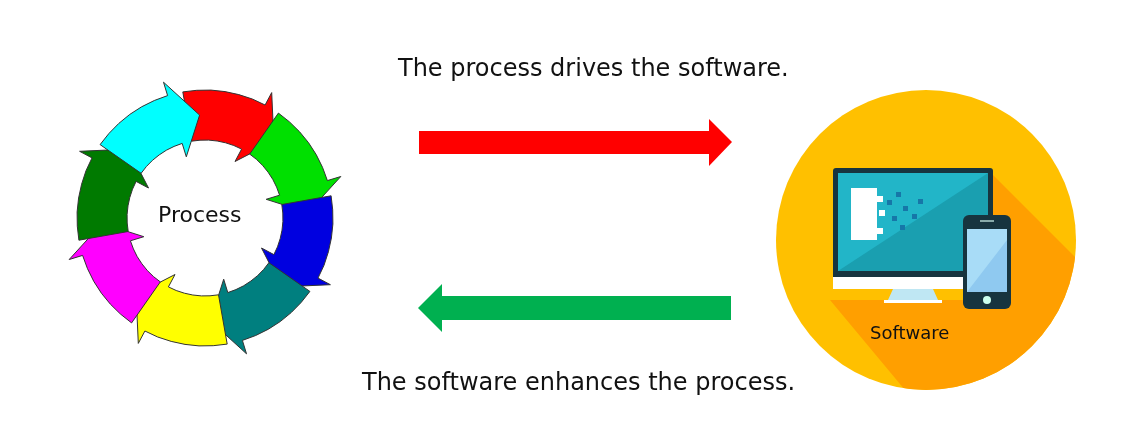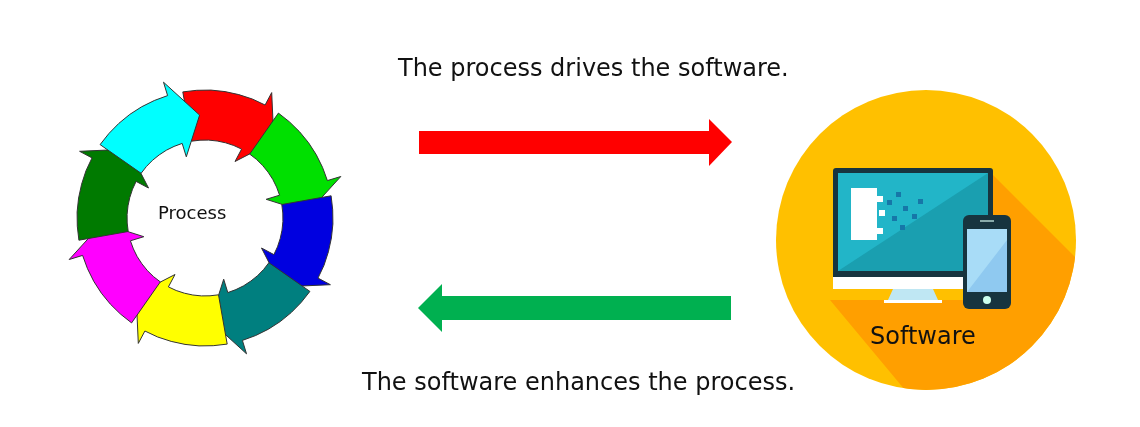--- a/index.html
+++ b/index.html
@@ -1,22 +1,22 @@
 <!DOCTYPE html>
 <html><head>
 <meta charset="utf-8">
 <style>
   html, body { margin:0; padding:0; background:#ffffff; }
   body { width:1140px; height:427px; position:relative; overflow:hidden; font-family:"DejaVu Sans", sans-serif; }
   .caption { position:absolute; font-size:24px; color:#111; white-space:nowrap; }
   #top-caption { left:398px; top:38px;margin-top:16px; }
   #bottom-caption { left:362px; top:368px; }
   svg { position:absolute; left:0; top:0; }
-  .label-process { position:absolute; left:158px; top:202px; font-size:18px; color:#111; }
-  .label-software { position:absolute; left:870px; top:322px; font-size:24px; color:#111; }
+  .label-process { position:absolute; left:158px; top:202px; font-size:22px; color:#111; }
+  .label-software { position:absolute; left:870px; top:322px; font-size:18px; color:#111; }
 </style>
 </head>
 <body>
 
 <svg width="1140" height="427" viewBox="0 0 1140 427">
 
   <g transform="translate(205,218)">
     <g id="seg" stroke="#333" stroke-width="1">
     <polygon points="-13.5,-76.8 -22.2,-126.1 -8.2,-127.7 6.0,-127.9 20.0,-126.4 33.8,-123.4 47.3,-119.0 60.1,-113.0 66.7,-125.4 68.9,-76.5 30.0,-56.5 36.6,-68.9 28.8,-72.5 20.6,-75.2 12.2,-77.0 3.6,-77.9 -5.0,-77.8 -13.5,-76.8" fill="#ff0000"></polygon>
         <polygon points="44.7,-63.9 73.4,-104.9 84.5,-96.1 94.6,-86.2 103.6,-75.2 111.2,-63.4 117.5,-50.7 122.4,-37.4 135.8,-41.5 102.9,-5.4 61.2,-18.7 74.6,-22.8 71.6,-30.9 67.8,-38.6 63.1,-45.8 57.7,-52.5 51.5,-58.6 44.7,-63.9" fill="#00e000"></polygon>

